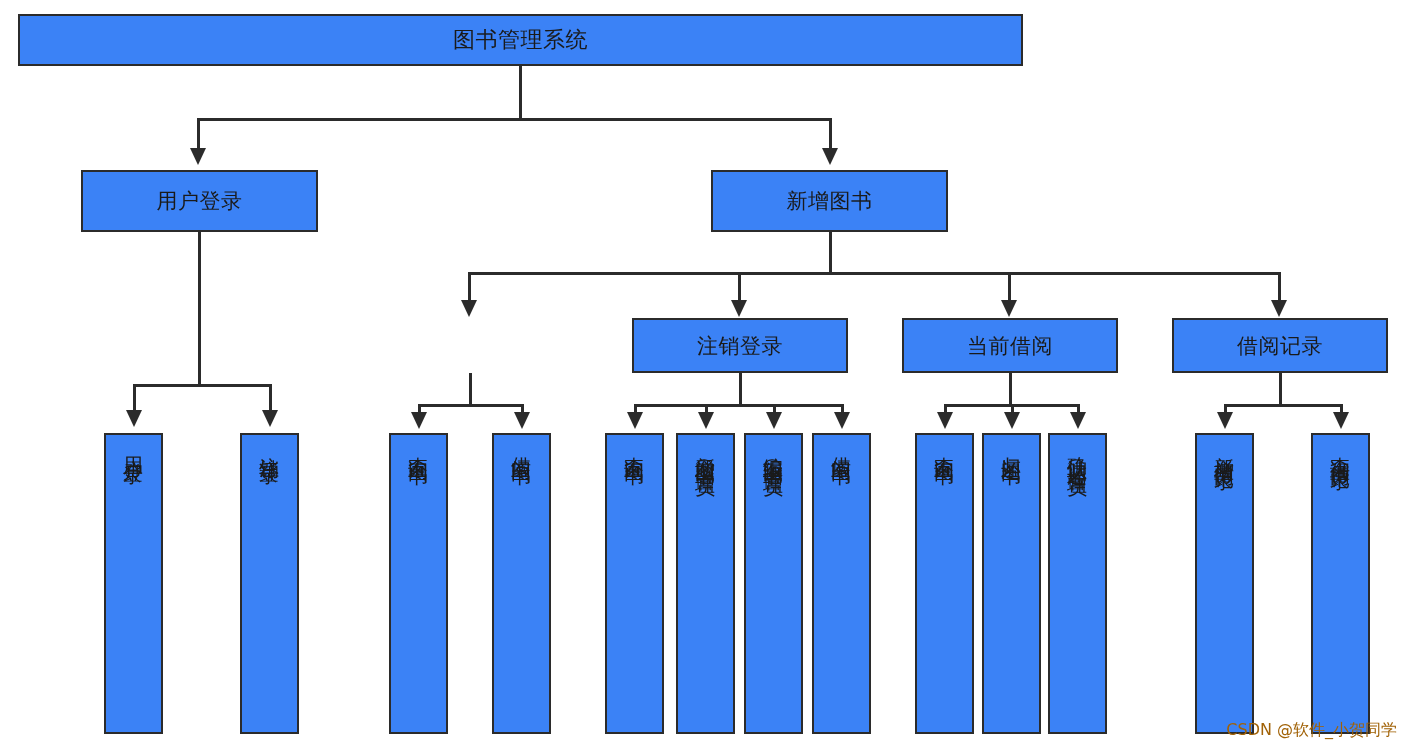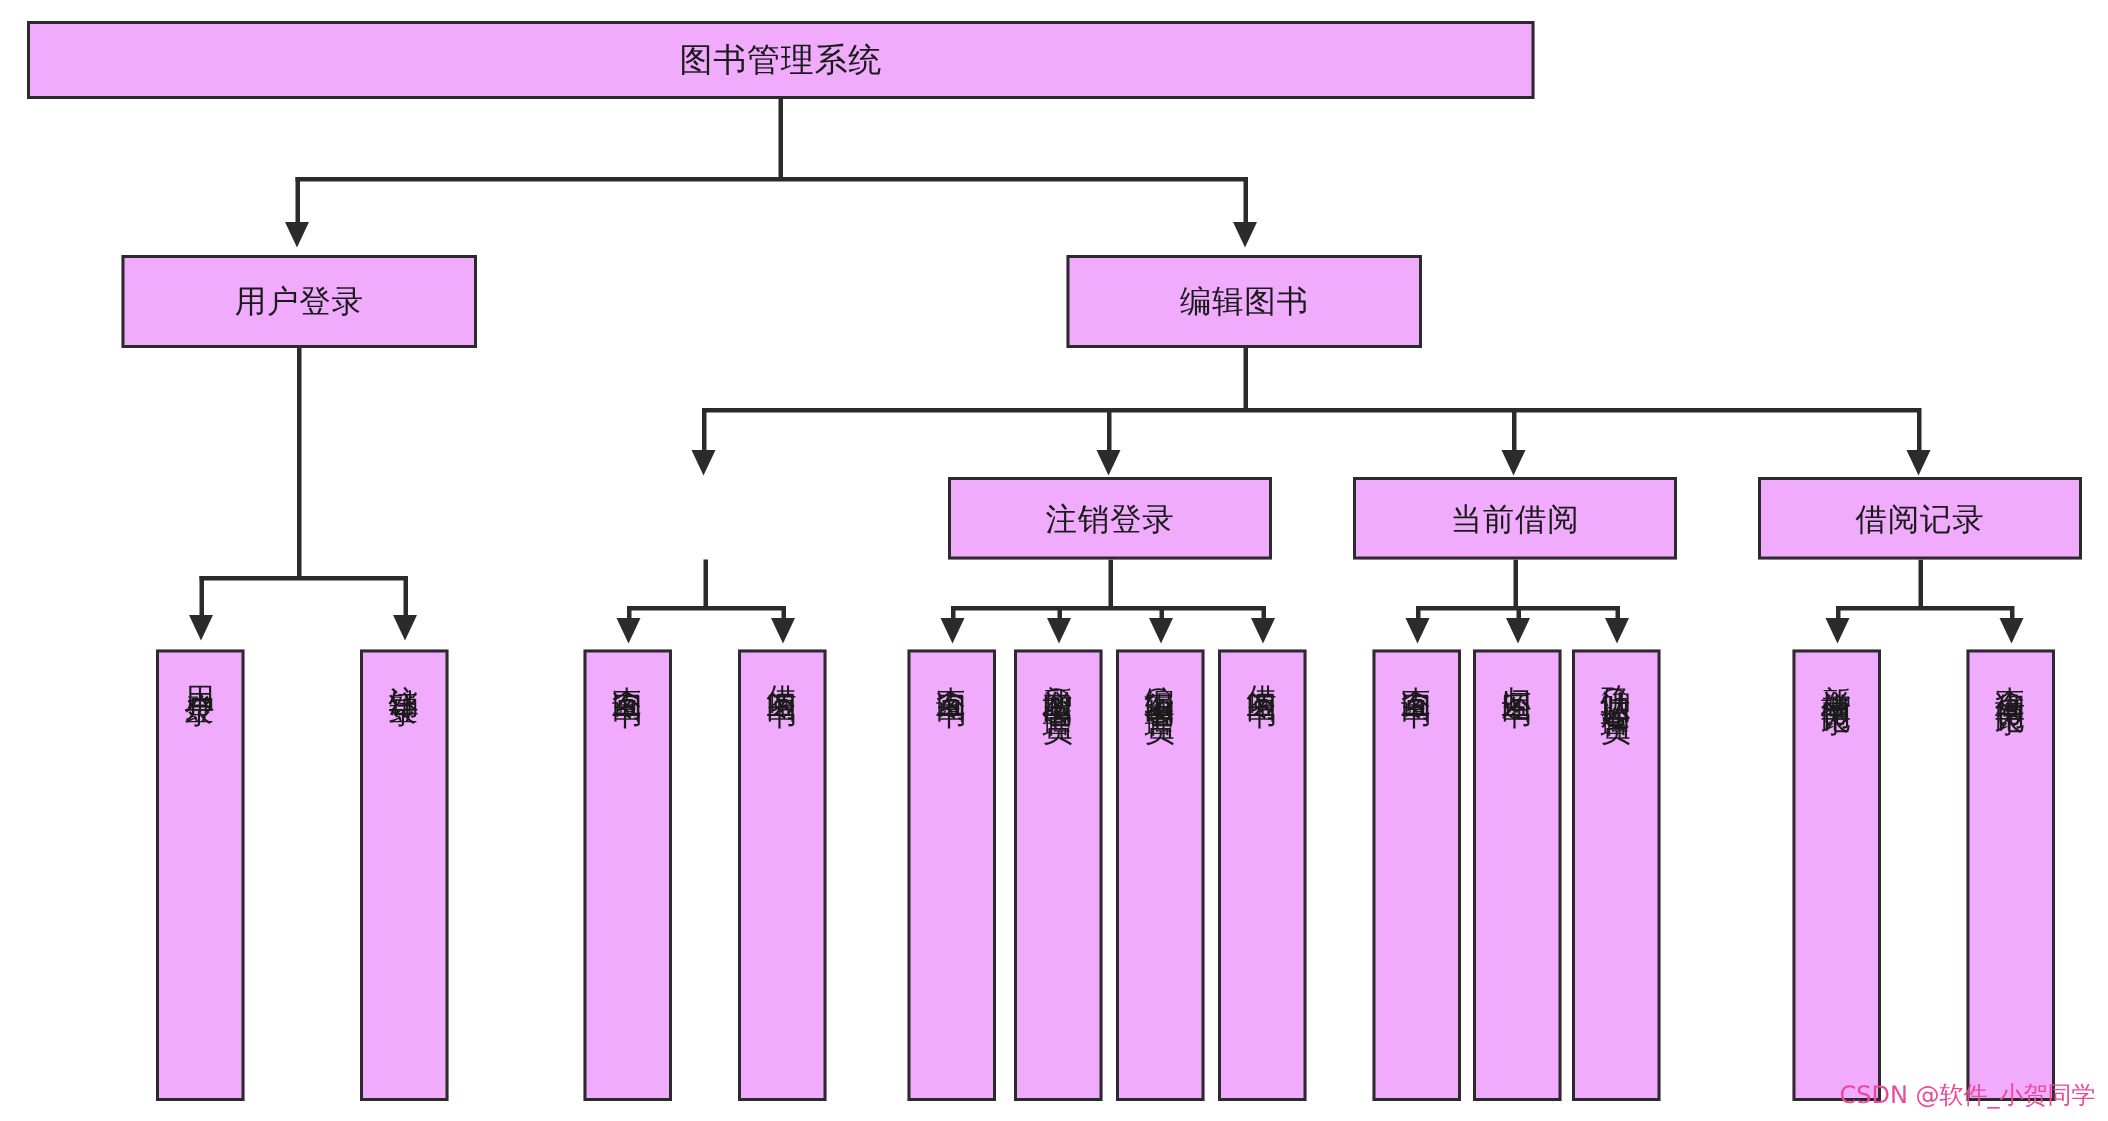--- a/index.html
+++ b/index.html
@@ -15,21 +15,21 @@
     width: 1405px;
     height: 747px;
     background: #ffffff;
     overflow: hidden;
   }
   
   .node {
     position: absolute;
     box-sizing: border-box;
     border: 2.5px solid #2b2b2b;
-    background: #f0abfc;
+    background: #3b82f6;
     display: flex;
     align-items: center;
     justify-content: center;
     color: #1a1a1a;
     z-index: 3;
   }
   .node.h {            
     font-size: 21px;
     letter-spacing: 0.5px;
   }
@@ -67,21 +67,21 @@
     border-right: 8px solid transparent;
     border-top: 17px solid #2b2b2b;
     z-index: 2;
   }
   
   #watermark {
     position: absolute;
     right: 8px;
     bottom: 6px;
     font-size: 16px;
-    color: #ec4899;
+    color: #a16207;
     white-space: nowrap;
     z-index: 5;
   }
 </style>
 </head>
 <body>
 
 <div id="canvas">
 
   <div class="node h title" style="left:18px; top:14px; width:1005px; height:52px;">
@@ -94,21 +94,21 @@
 
   <div class="ln lnv" style="left:197px; top:118px; height:32px;"></div>
   <div class="arrow" style="left:190px; top:148px;"></div>
   <div class="ln lnv" style="left:829px; top:118px; height:32px;"></div>
   <div class="arrow" style="left:822px; top:148px;"></div>
 
   <div class="node h" style="left:81px; top:170px; width:237px; height:62px;">
     <span>用户登录</span>
   </div>
   <div class="node h" style="left:711px; top:170px; width:237px; height:62px;">
-    <span>编辑图书</span>
+    <span>新增图书</span>
   </div>
 
   <div class="ln lnv" style="left:198px; top:232px; height:152px;"></div>
   <div class="ln lnh" style="left:133px; top:384px; width:138px;"></div>
   <div class="ln lnv" style="left:133px; top:384px; height:28px;"></div>
   <div class="arrow" style="left:126px; top:410px;"></div>
   <div class="ln lnv" style="left:269px; top:384px; height:28px;"></div>
   <div class="arrow" style="left:262px; top:410px;"></div>
 
   <div class="ln lnv" style="left:829px; top:232px; height:40px;"></div>

